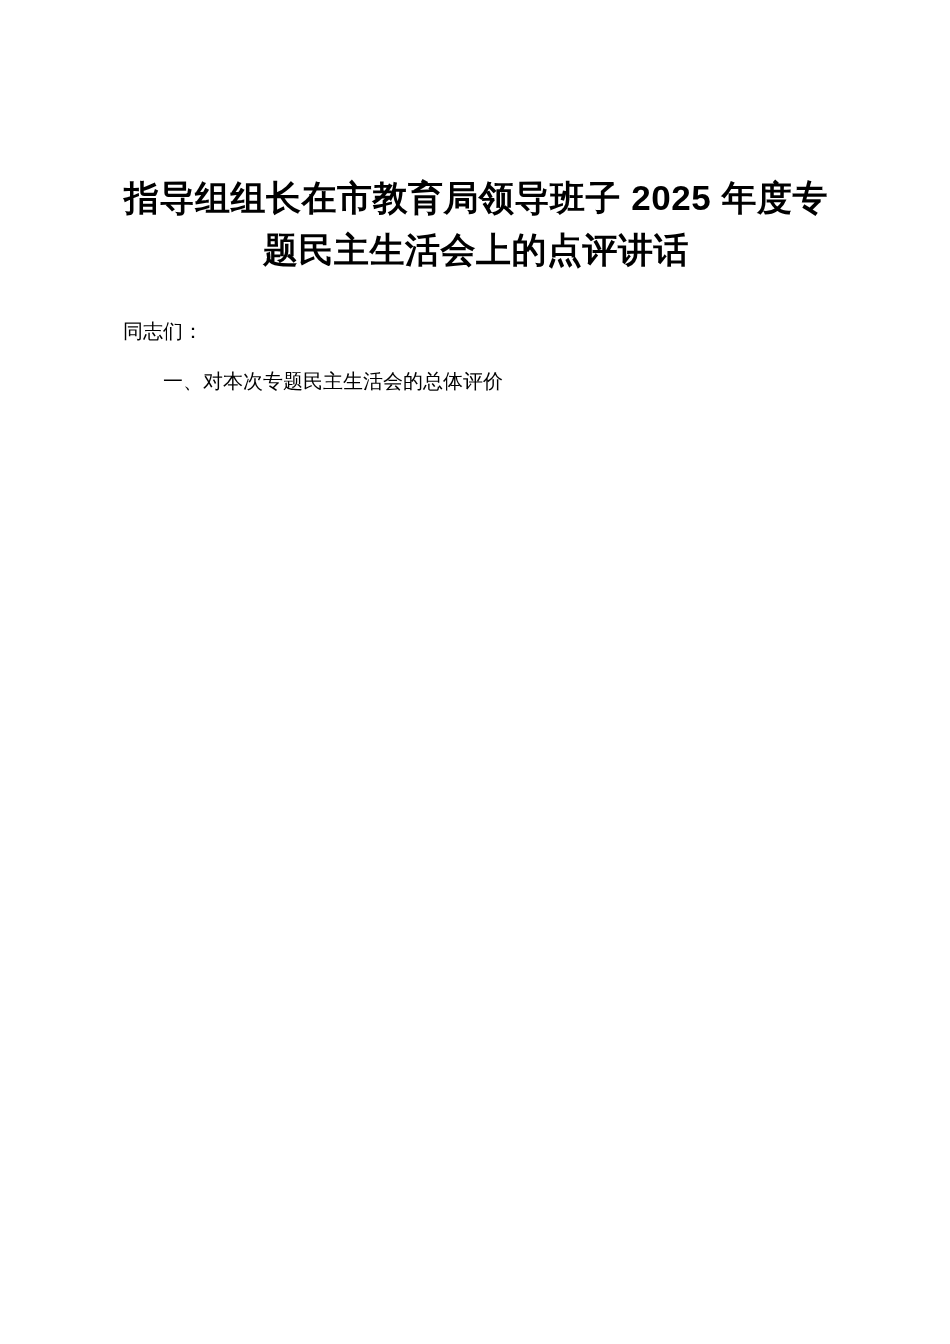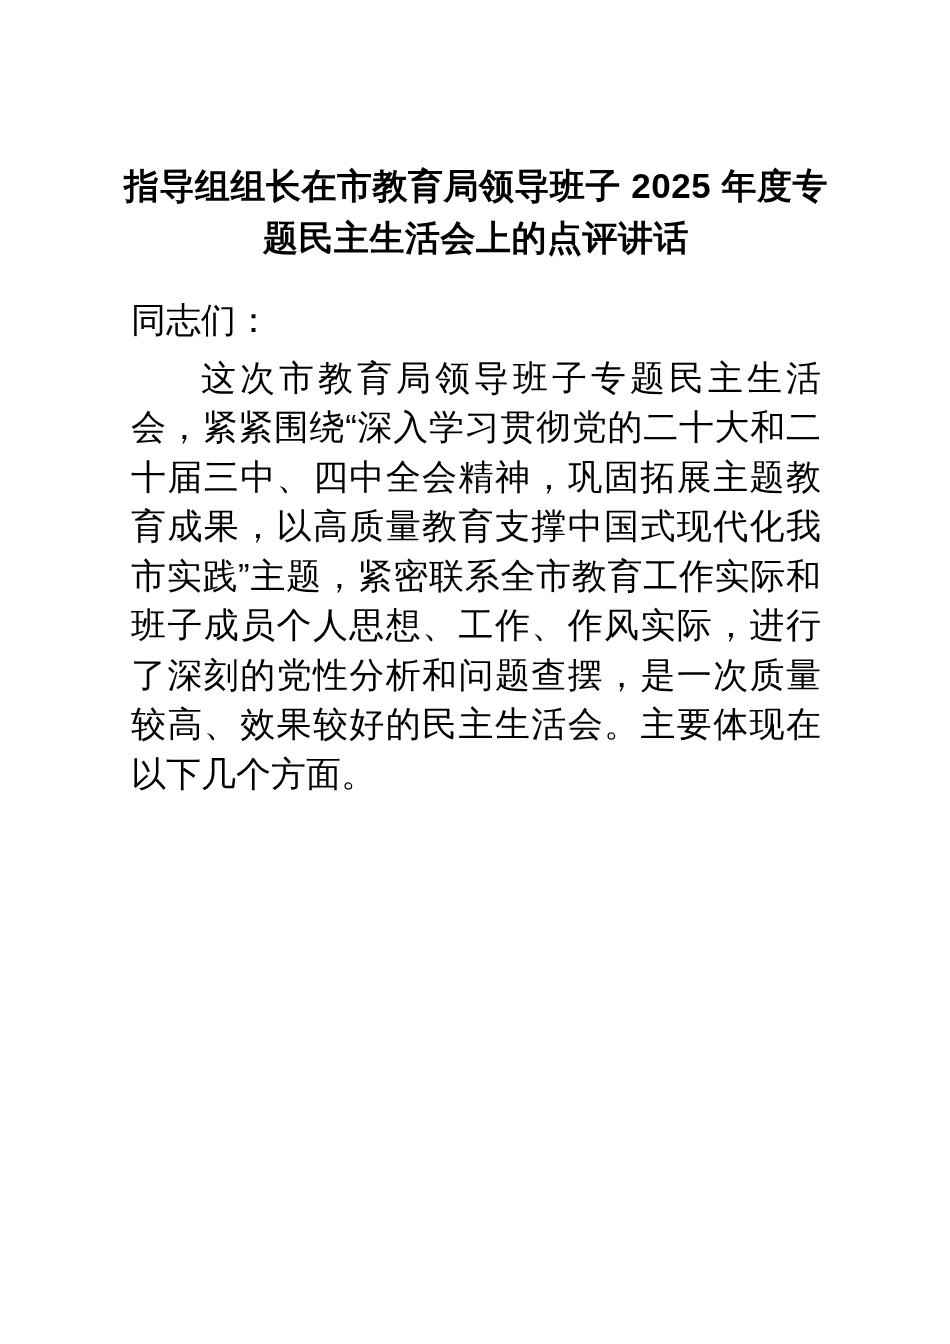--- a/index.html
+++ b/index.html
@@ -12,34 +12,34 @@
     width: 950px;
     height: 1344px;
     background: #ffffff;
     color: #000000;
     overflow: hidden;
     font-family: "Liberation Sans", sans-serif;
   }
   .content {
     position: absolute;
     left: 123px;
-    top: 160px;
+    top: 172px;
     width: 706px;
   }
   .doc-title {
     margin: 0 0 31px 0;
     font-size: 35px;
     line-height: 52px;
     font-weight: 700;
     text-align: center;
     letter-spacing: 0.5px;
   }
   .doc-body p {
-    margin: 8px;
-    font-size: 35px;
+    margin: 0;
+    font-size: 20px;
     line-height: 49.5px;
     text-align: justify;
     text-justify: inter-ideograph;
     word-break: break-all;
   }
   .salutation {
     text-indent: 0;
   }
   .para, .section-heading {
     text-indent: 2em;
@@ -54,18 +54,18 @@
 <div class="page">
   <div class="content">
 
     <h1 class="doc-title">指导组组长在市教育局领导班子 2025 年度专题民主生活会上的点评讲话</h1>
 
     <div class="doc-body">
 
       <p class="salutation">同志们：</p>
 
 
+      <p class="section-heading">一、对本次专题民主生活会的总体评价</p>
 
-      <p class="para">这次市教育局领导班子专题民主生活会，紧紧围绕“深入学习贯彻党的二十大和二十届三中、四中全会精神，巩固拓展主题教育成果，以高质量教育支撑中国式现代化我市实践”主题，紧密联系全市教育工作实际和班子成员个人思想、工作、作风实际，进行了深刻的党性分析和问题查摆，是一次质量较高、效果较好的民主生活会。主要体现在以下几个方面。</p>
 
     </div>
   </div>
 </div>
 
 </body></html>

